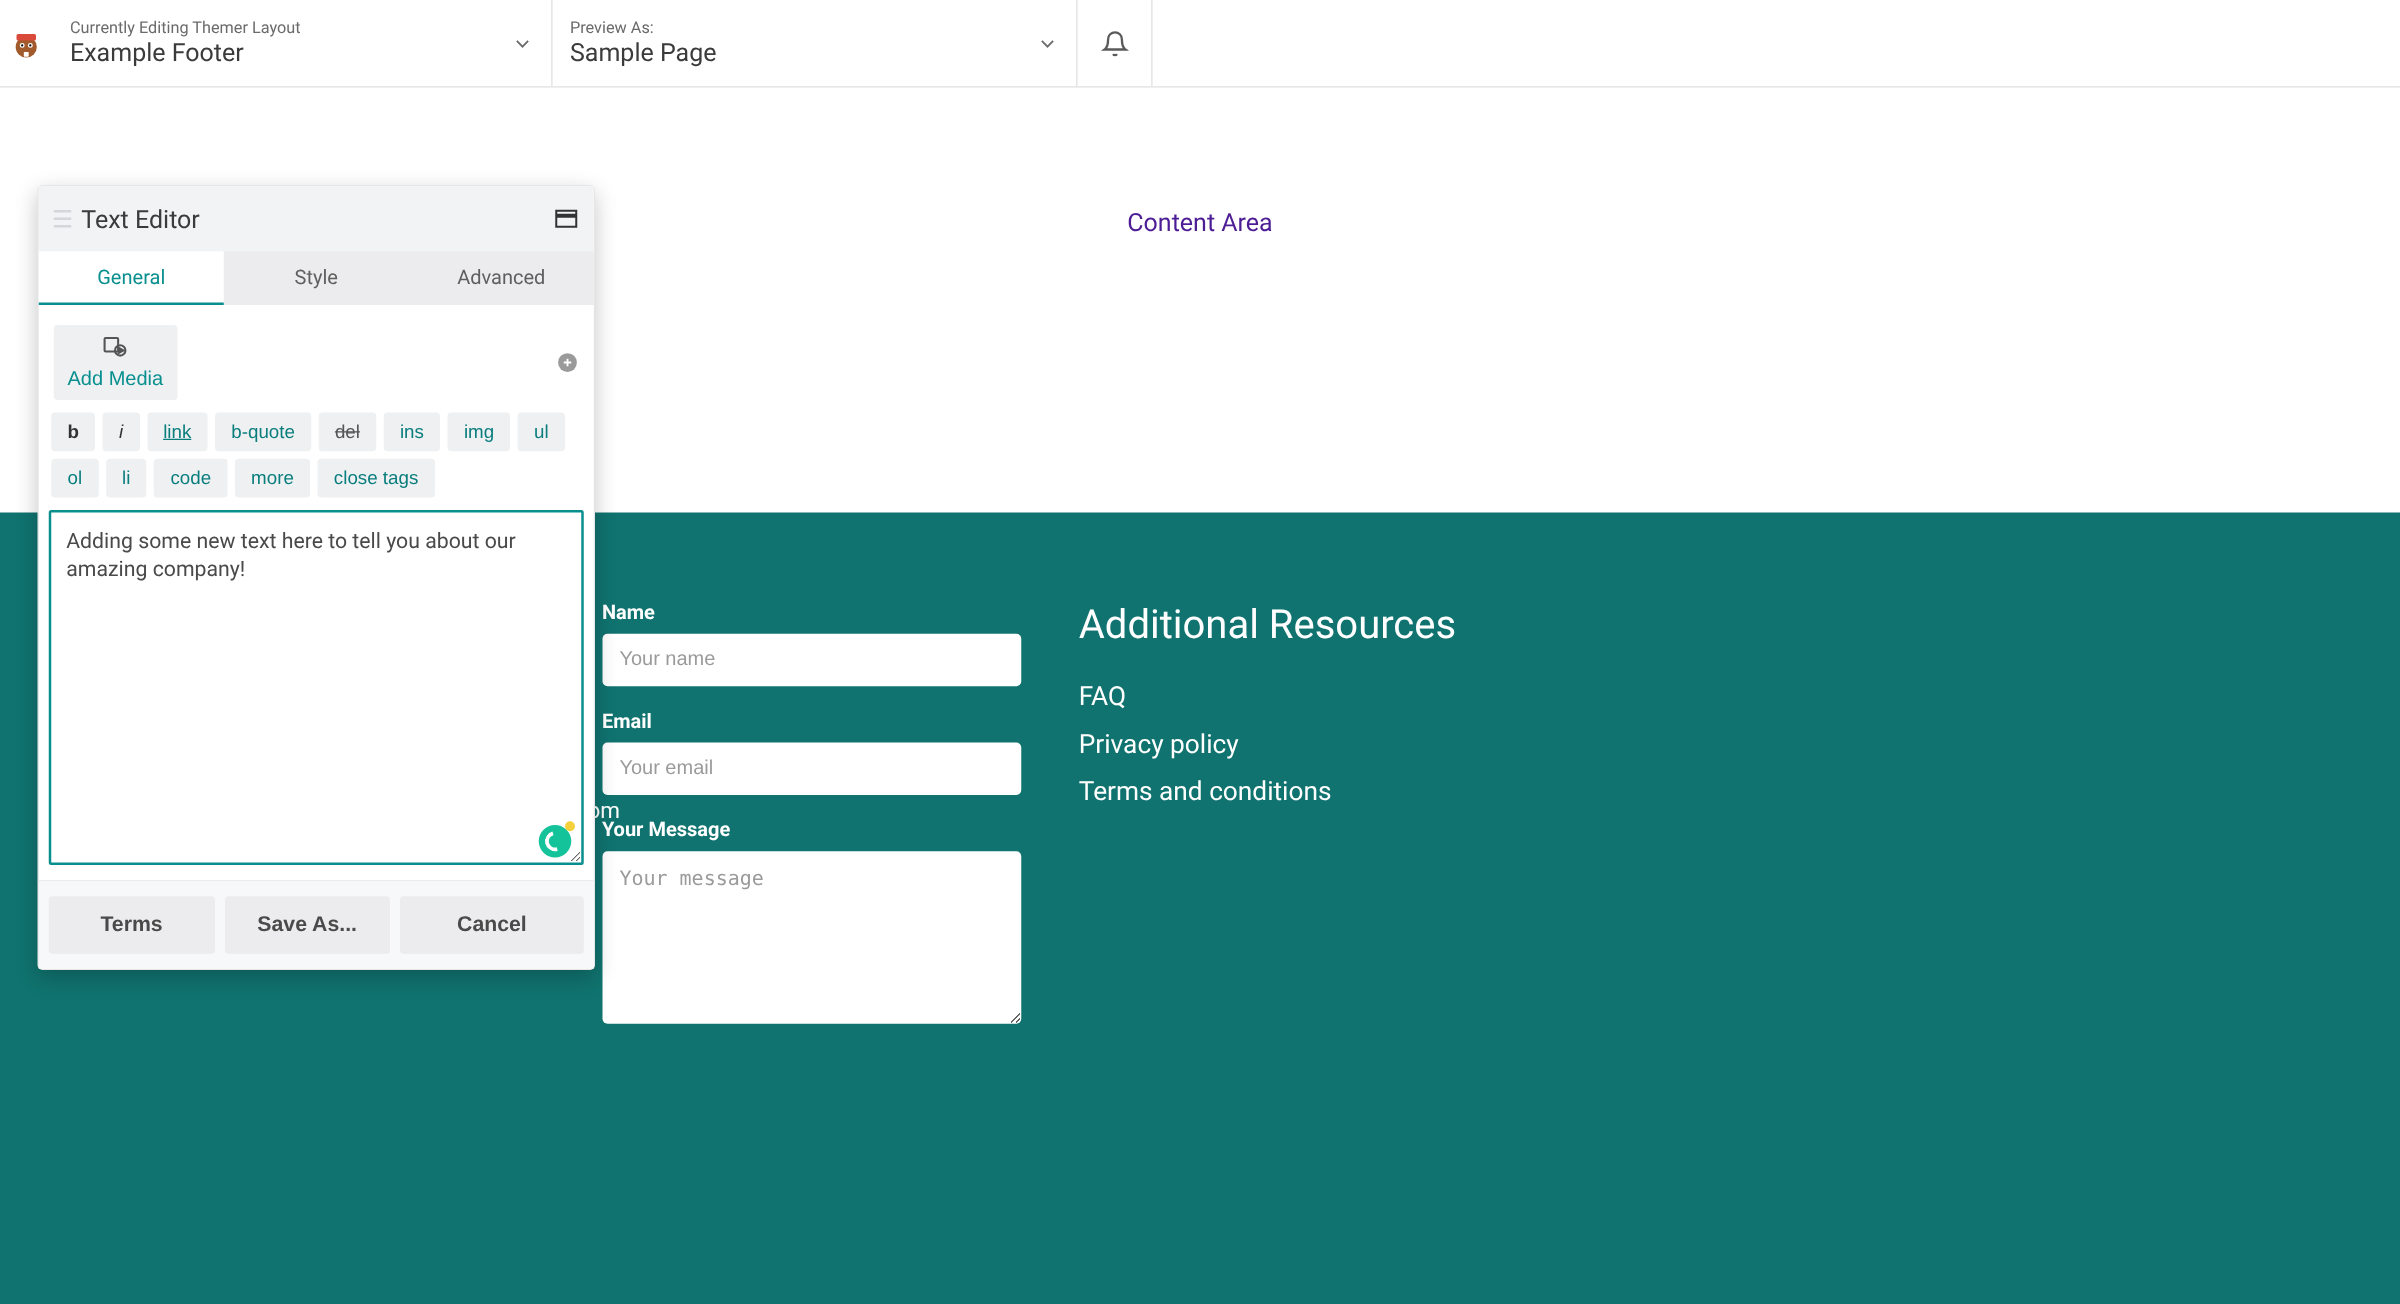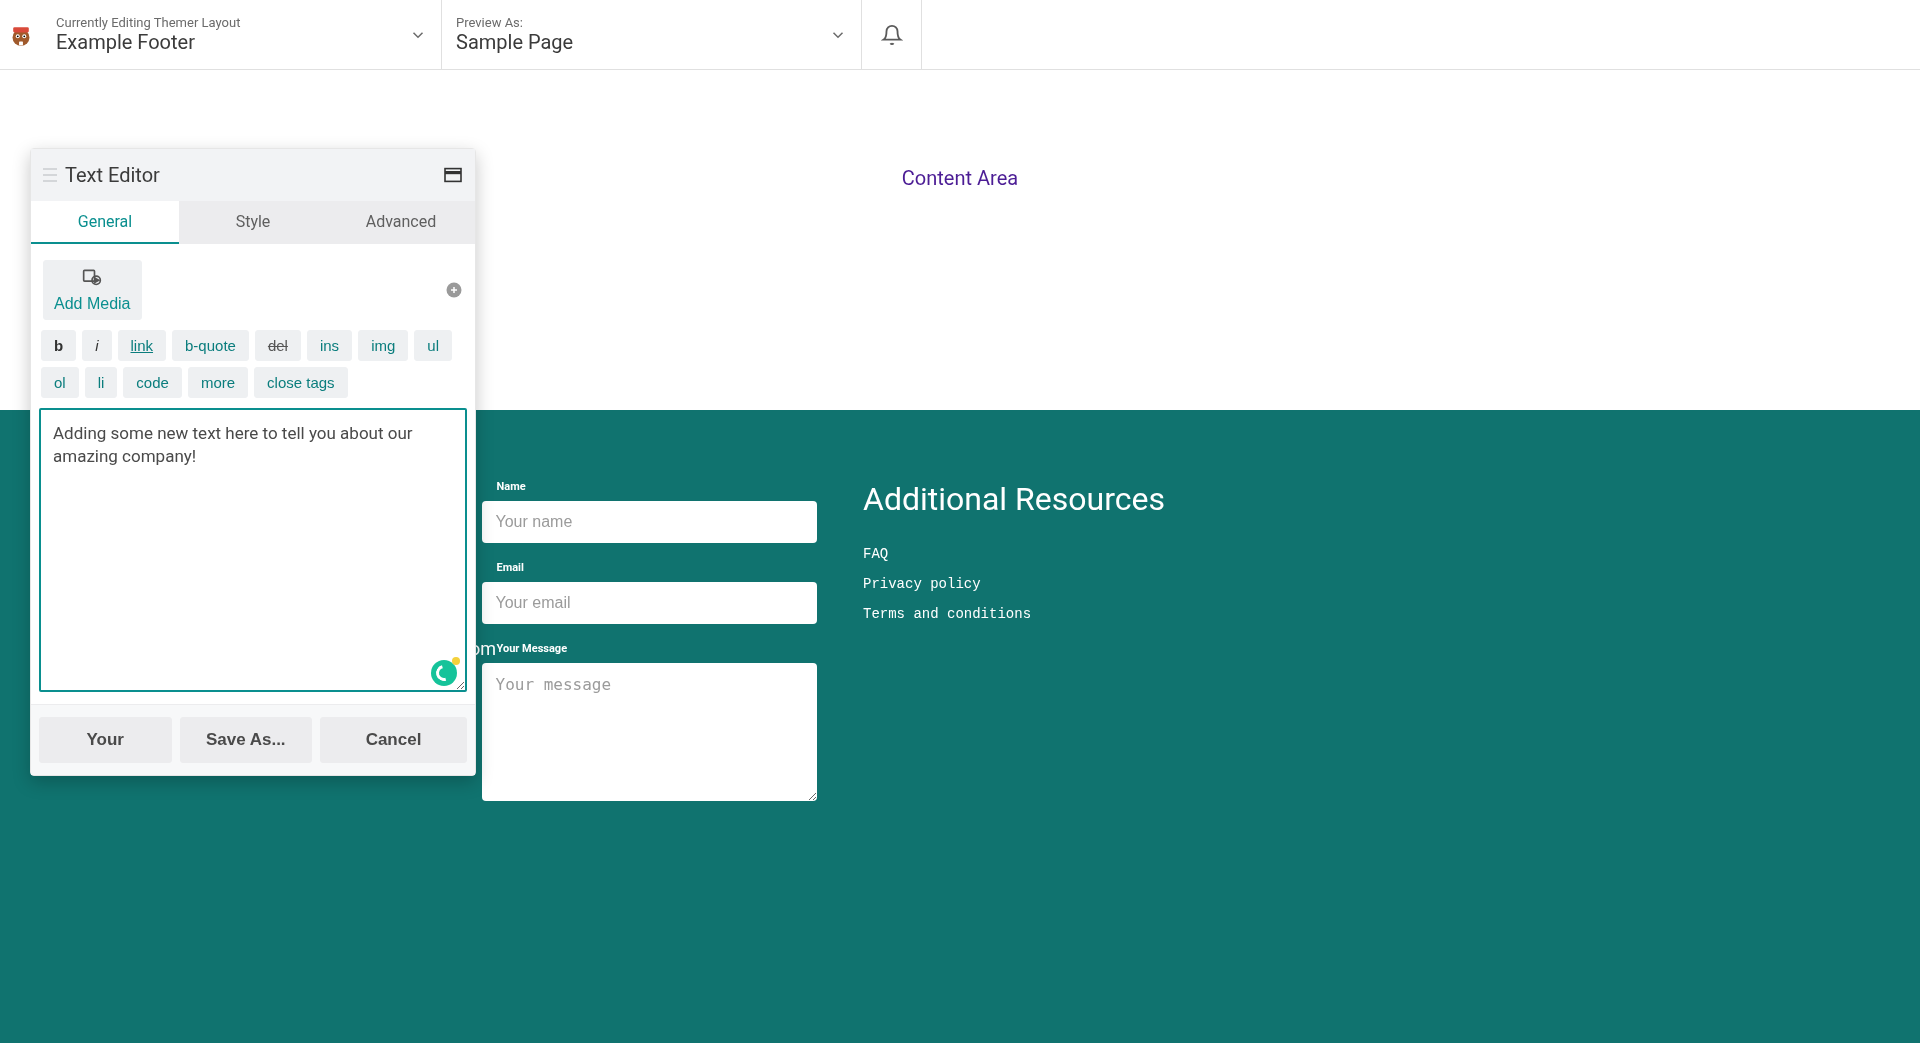--- a/index.html
+++ b/index.html
@@ -21,26 +21,26 @@
   .bell { width: 22px; height: 22px; color: #5a5a5a; }
 
   
   .canvas { position: relative; height: calc(100% - 54px); }
   .content-area-label { position: absolute; top: 96px; left: 0; right: 0; text-align: center; color: #4c1d95; font-size: 20px; }
 
   
   .footer-preview { position: absolute; left: 0; right: 0; top: 340px; bottom: 0; background: #10736f; color: #fff; padding: 70px 60px 30px 60px; }
   .footer-grid { display: grid; grid-template-columns: 1fr 1fr 1fr 1fr; gap: 46px; max-width: 1480px; margin-left: 40px; }
   .footer-col h2 { font-size: 32px; font-weight: 400; margin-bottom: 28px; }
-  .footer-col label { display: block; font-weight: 700; font-size: 11px; margin-bottom: 8px; margin-left: 15px; }
+  .footer-col label { display: block; font-weight: 700; font-size: 16px; margin-bottom: 8px; }
   .footer-col input, .footer-col textarea { width: 100%; border: none; border-radius: 4px; padding: 12px 14px; font-size: 16px; color: #333; background: #fff; }
   .footer-col input::placeholder, .footer-col textarea::placeholder { color: #9b9b9b; }
   .field { margin-bottom: 18px; }
   .footer-links { list-style: none; }
-  .footer-links li { font-size: 14px; margin-bottom: 14px; font-family: Liberation Mono, monospace; }
+  .footer-links li { font-size: 21px; margin-bottom: 14px; }
   .about-text { font-size: 18px; line-height: 1.4; }
   .obscured-email { position: absolute; left: 470px; top: 228px; color: #fff; font-size: 18px; z-index: 0; }
 
   
   .panel { position: absolute; left: 30px; top: 78px; width: 446px; background: #fff; border: 1px solid #e6e6e6; border-radius: 4px; box-shadow: 0 6px 18px rgba(0,0,0,0.22); z-index: 10; }
   .panel-header { display: flex; align-items: center; background: #f2f3f5; height: 52px; padding: 0 12px; }
   .drag-handle { width: 14px; display: flex; flex-direction: column; gap: 4px; margin-right: 8px; }
   .drag-handle span { height: 2px; background: #d4d6d9; }
   .panel-title { font-size: 20px; color: #3b3b3b; flex: 1; }
   .panel-max { width: 20px; height: 16px; }
@@ -204,18 +204,18 @@
 
       <div class="editor-wrap">
         <textarea class="editor-area" style="">Adding some new text here to tell you about our amazing company!</textarea>
         <div class="grammarly">
             <div class="swoosh"></div>
           </div>
       </div>
     </div>
 
     <div class="panel-footer">
-      <button class="act-btn small">Your</button>
+      <button class="act-btn small">Terms</button>
       <button class="act-btn small">Save As...</button>
       <button class="act-btn">Cancel</button>
     </div>
   </div>
 </div>
 
 </body></html>

